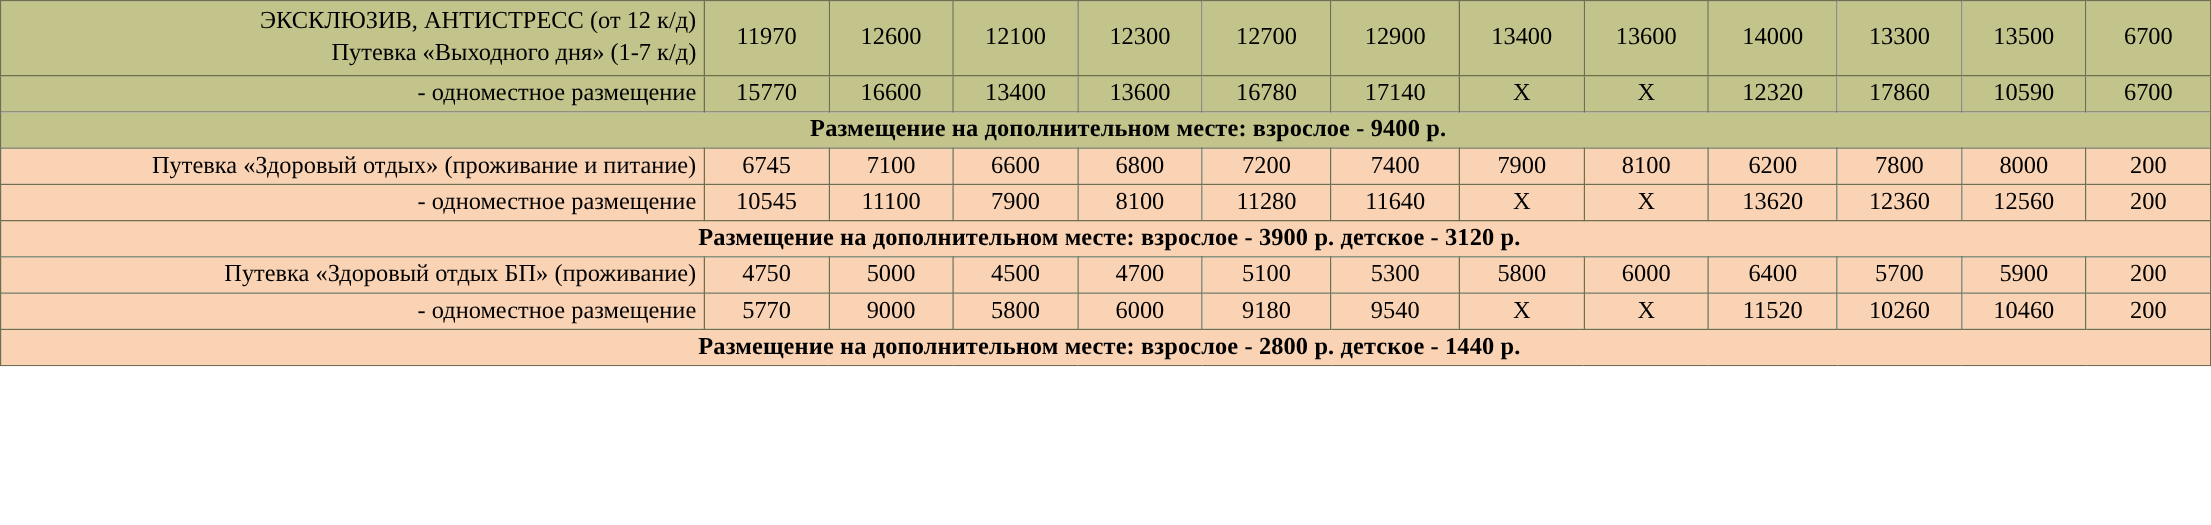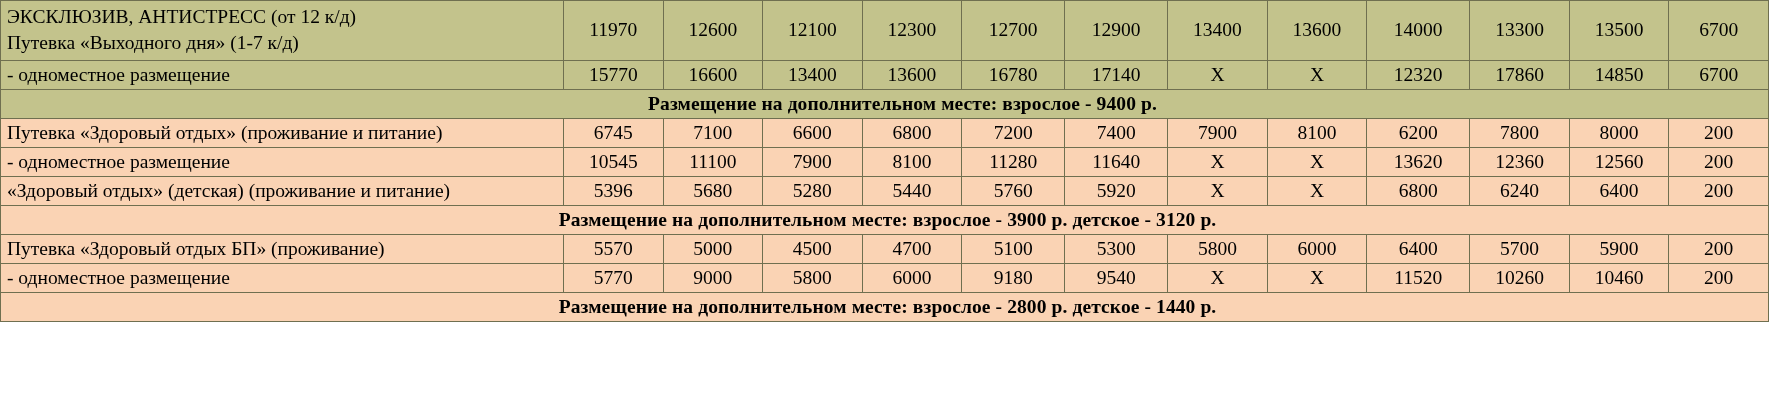--- a/index.html
+++ b/index.html
@@ -24,21 +24,21 @@
     vertical-align: middle;
     white-space: nowrap;
     overflow: hidden;
   }
   
   col.c-label { width: 492px; }
   col.c-num   { width: 87px; }
   col.c-num-w { width: 90px; }
 
   .label-cell {
-    text-align: left;
+    text-align: right;
     padding-left: 5px;
   }
   .num-cell {
     text-align: center;
   }
   
   tr.olive td {
     background: #c3c38c;
   }
   tr.olive-band td {
@@ -113,21 +113,21 @@
         <td class="num-cell">15770</td>
         <td class="num-cell">16600</td>
         <td class="num-cell">13400</td>
         <td class="num-cell">13600</td>
         <td class="num-cell">16780</td>
         <td class="num-cell">17140</td>
         <td class="num-cell">X</td>
         <td class="num-cell">X</td>
         <td class="num-cell">12320</td>
         <td class="num-cell">17860</td>
-        <td class="num-cell">14850</td>
+        <td class="num-cell">10590</td>
         <td class="num-cell">6700</td>
       </tr>
       <tr class="olive-band">
         <td colspan="13" class="band-cell">Размещение на дополнительном месте: взрослое - 9400 р.</td>
       </tr>
       <tr class="peach">
         <td class="label-cell">
           <div>Путевка «Здоровый отдых» (проживание и питание)</div>
         </td>
         <td class="num-cell">6745</td>
@@ -153,45 +153,28 @@
         <td class="num-cell">8100</td>
         <td class="num-cell">11280</td>
         <td class="num-cell">11640</td>
         <td class="num-cell">X</td>
         <td class="num-cell">X</td>
         <td class="num-cell">13620</td>
         <td class="num-cell">12360</td>
         <td class="num-cell">12560</td>
         <td class="num-cell">200</td>
       </tr>
-      <tr class="peach">
-        <td class="label-cell">
-          <div>«Здоровый отдых» (детская) (проживание и питание)</div>
-        </td>
-        <td class="num-cell">5396</td>
-        <td class="num-cell">5680</td>
-        <td class="num-cell">5280</td>
-        <td class="num-cell">5440</td>
-        <td class="num-cell">5760</td>
-        <td class="num-cell">5920</td>
-        <td class="num-cell">X</td>
-        <td class="num-cell">X</td>
-        <td class="num-cell">6800</td>
-        <td class="num-cell">6240</td>
-        <td class="num-cell">6400</td>
-        <td class="num-cell">200</td>
-      </tr>
       <tr class="peach-band">
         <td colspan="13" class="band-cell">Размещение на дополнительном месте: взрослое - 3900 р. детское - 3120 р.</td>
       </tr>
       <tr class="peach">
         <td class="label-cell">
           <div>Путевка «Здоровый отдых БП» (проживание)</div>
         </td>
-        <td class="num-cell">5570</td>
+        <td class="num-cell">4750</td>
         <td class="num-cell">5000</td>
         <td class="num-cell">4500</td>
         <td class="num-cell">4700</td>
         <td class="num-cell">5100</td>
         <td class="num-cell">5300</td>
         <td class="num-cell">5800</td>
         <td class="num-cell">6000</td>
         <td class="num-cell">6400</td>
         <td class="num-cell">5700</td>
         <td class="num-cell">5900</td>

